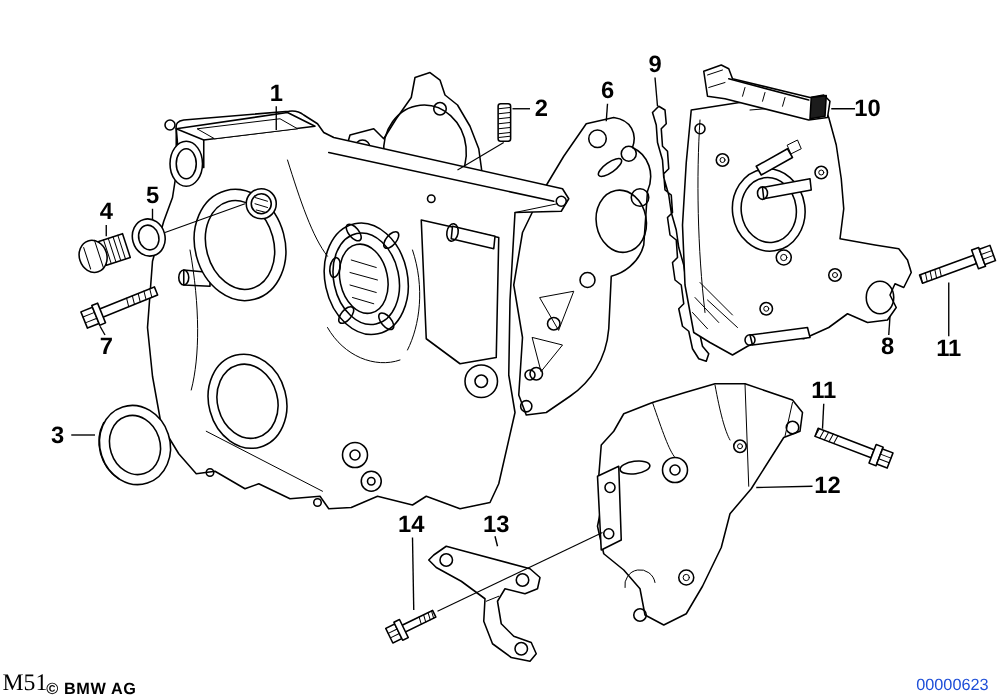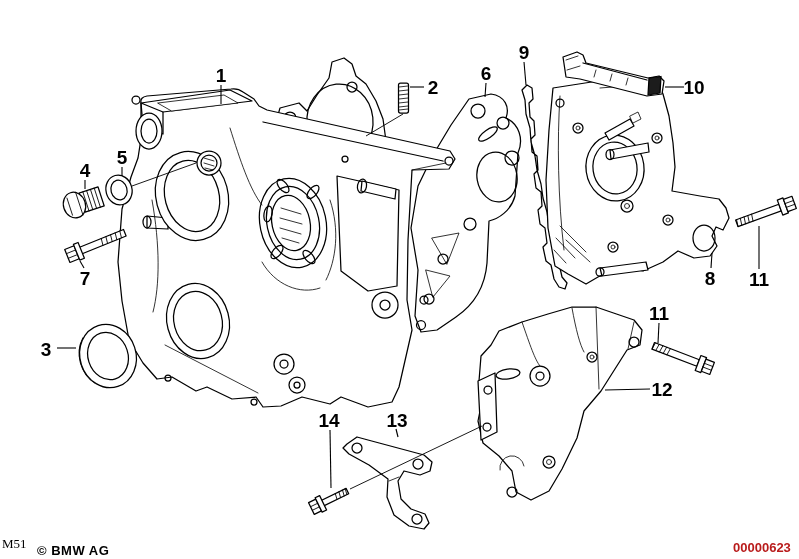--- a/index.html
+++ b/index.html
@@ -3,22 +3,22 @@
 <meta charset="utf-8">
 <style>
   html,body{margin:0;padding:0;background:#fff;}
   .stage{
     position:relative;width:799px;height:559px;background:#fff;overflow:hidden;
     font-family:"Liberation Sans",sans-serif;
   }
   svg{position:absolute;left:0;top:0;}
   .footer-text{position:absolute;color:#000;white-space:nowrap;}
   .copyright{left:37px;top:515px;font-size:13px;font-weight:bold;letter-spacing:0.5px;margin-top:28px;}
-  .model-code{left:2px;top:536px;font-family:"Liberation Serif",serif;font-size:13px;text-align:right;}
-  .diagram-number{left:733px;top:540px;font-size:13px;color:#b91c1c;font-weight:bold;}
+  .model-code{left:2px;top:536px;font-family:"Liberation Serif",serif;font-size:19px;text-align:right;}
+  .diagram-number{left:733px;top:540px;font-size:13px;color:#1d4ed8;}
   
   .part path,.part ellipse,.part circle,.part rect,.part line,.part polyline{
     fill:none;stroke:#000;stroke-width:1.25;stroke-linejoin:round;stroke-linecap:round;
   }
   .part .solid{fill:#fff;}
   .part .dark{fill:#1c1c1c;stroke:#000;}
   .part .thin{stroke-width:0.8;}
   .callout-text{font-family:"Liberation Sans",sans-serif;font-weight:bold;font-size:19px;fill:#000;}
   .leader{stroke:#000;stroke-width:1.1;fill:none;}
   .axis{stroke:#000;stroke-width:0.9;fill:none;}

